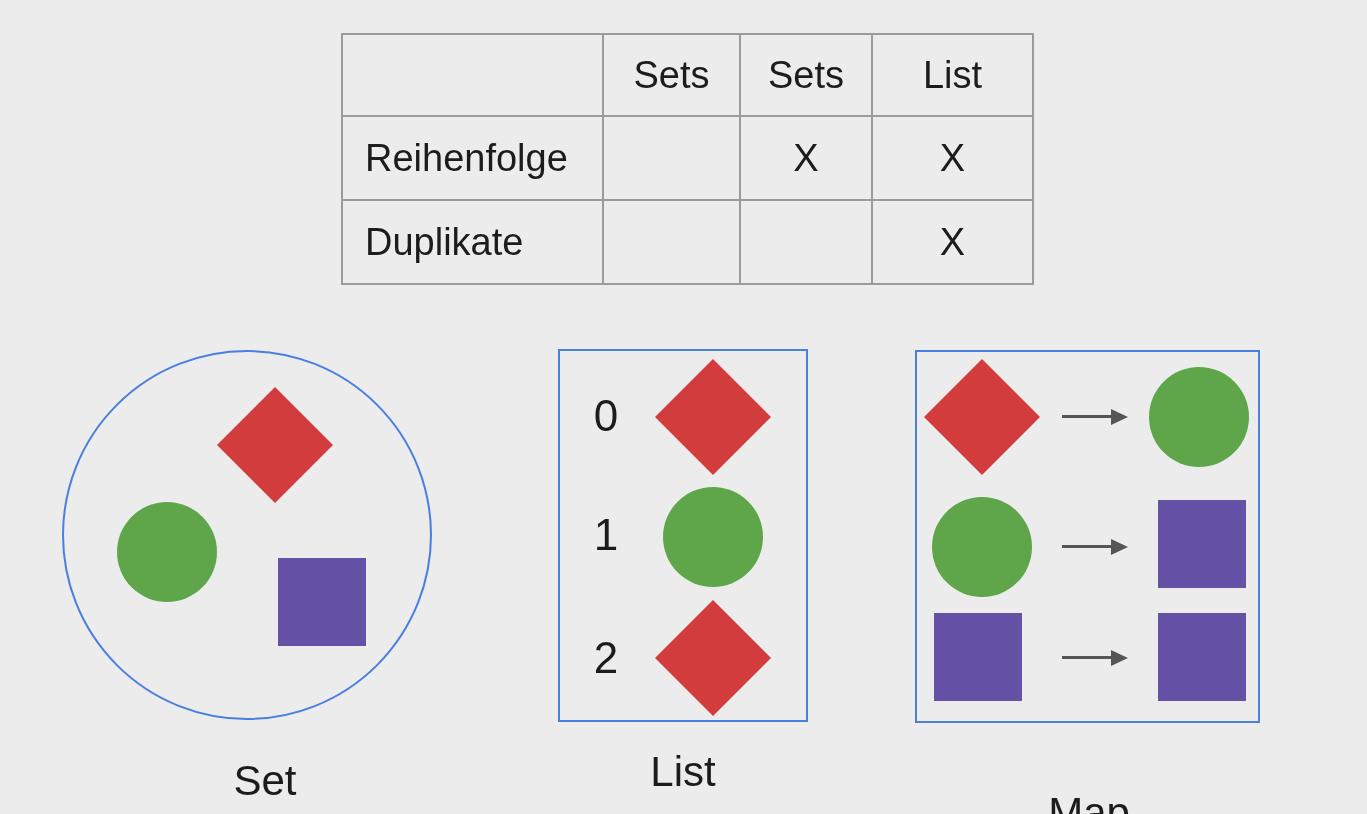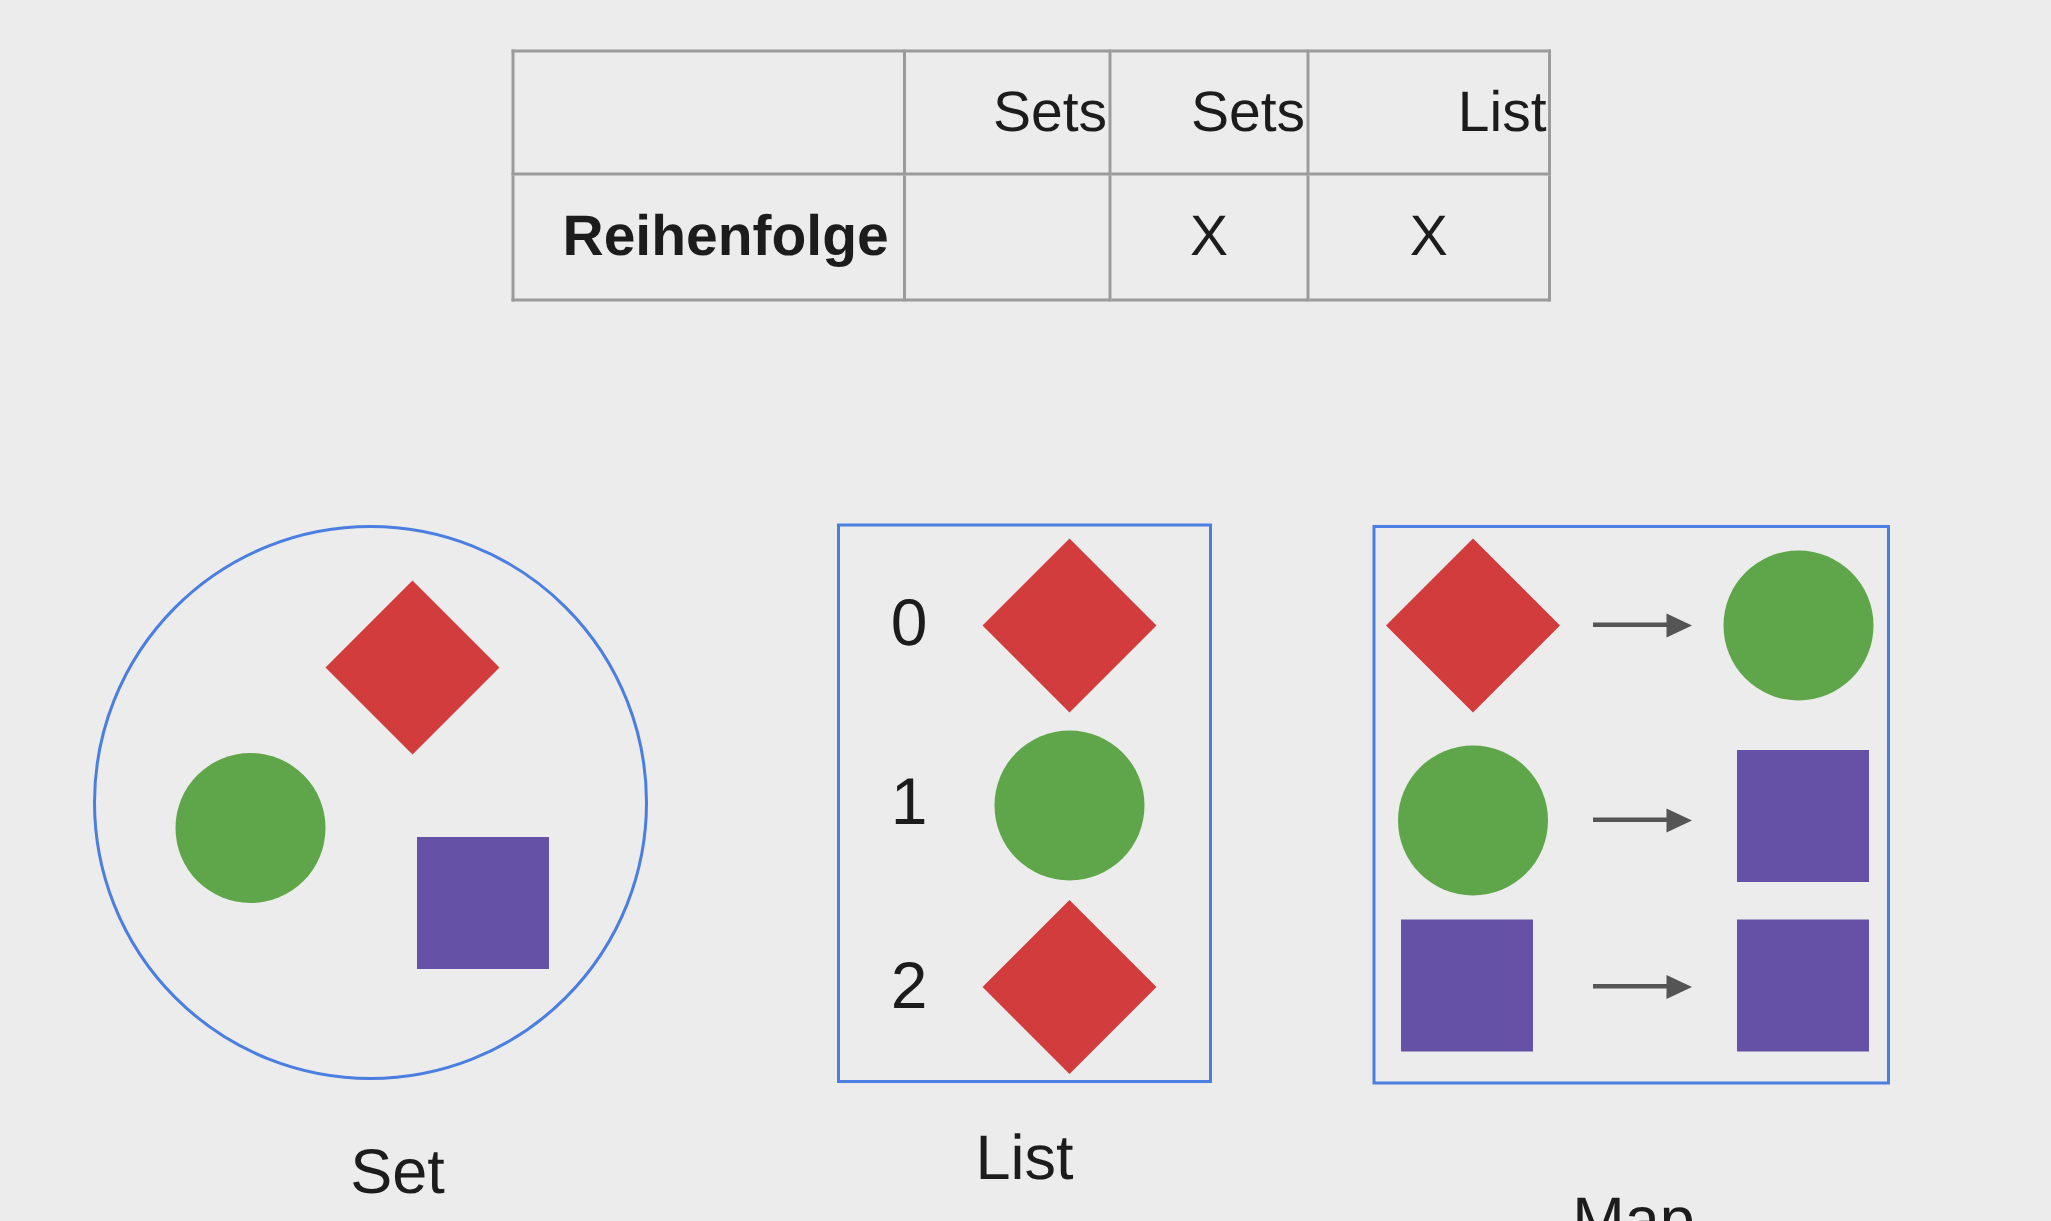--- a/index.html
+++ b/index.html
@@ -17,22 +17,22 @@
     border-collapse:collapse; table-layout:fixed;
     font-size:38px; color:var(--text,#1c1c1c);
   }
   .cmp th, .cmp td {
     border:2px solid var(--table_border,#9b9b9b);
     font-weight:normal; vertical-align:middle;
     overflow:hidden; white-space:nowrap;
   }
   .cmp tr.r-head { height:82px; }
   .cmp tr.r-body { height:84px; }
-  .cmp .head    { text-align:right; padding-left:1px; }
-  .cmp .rowlabel{ text-align:left; padding-left:32px;font-weight:bold; }
+  .cmp .head    { text-align:center; padding-left:1px; }
+  .cmp .rowlabel{ text-align:left; padding-left:22px; }
   .cmp .mark    { text-align:center; }
 
   
   .set-circle {
     position:absolute; left:62px; top:350px; width:370px; height:370px;
     border:2px solid var(--blue,#4a7ee0); border-radius:50%;
     box-sizing:border-box;
   }
   .frame {
     position:absolute; border:2px solid var(--blue,#4a7ee0);
@@ -90,20 +90,26 @@
       <th class="head">Sets</th>
       <th class="head">Sets</th>
       <th class="head">List</th>
     </tr>
     <tr class="r-body">
       <td class="rowlabel">Reihenfolge</td>
       <td class="mark"></td>
       <td class="mark">X</td>
       <td class="mark">X</td>
     </tr>
+    <tr class="r-body">
+      <td class="rowlabel">Duplikate</td>
+      <td class="mark"></td>
+      <td class="mark"></td>
+      <td class="mark">X</td>
+    </tr>
   </tbody>
     </table>
 
   <div>
     <div class="set-circle"></div>
     <div class="shape diamond fill-red" style="left:234px; top:404px; width:82px; height:82px;"></div>
     <div class="shape circle fill-green" style="left:117px; top:502px; width:100px; height:100px;"></div>
     <div class="shape fill-purple" style="left:278px; top:558px; width:88px; height:88px;"></div>
     <div class="diagram-label" style="left:265px; top:760px;">Set</div>
   </div>

